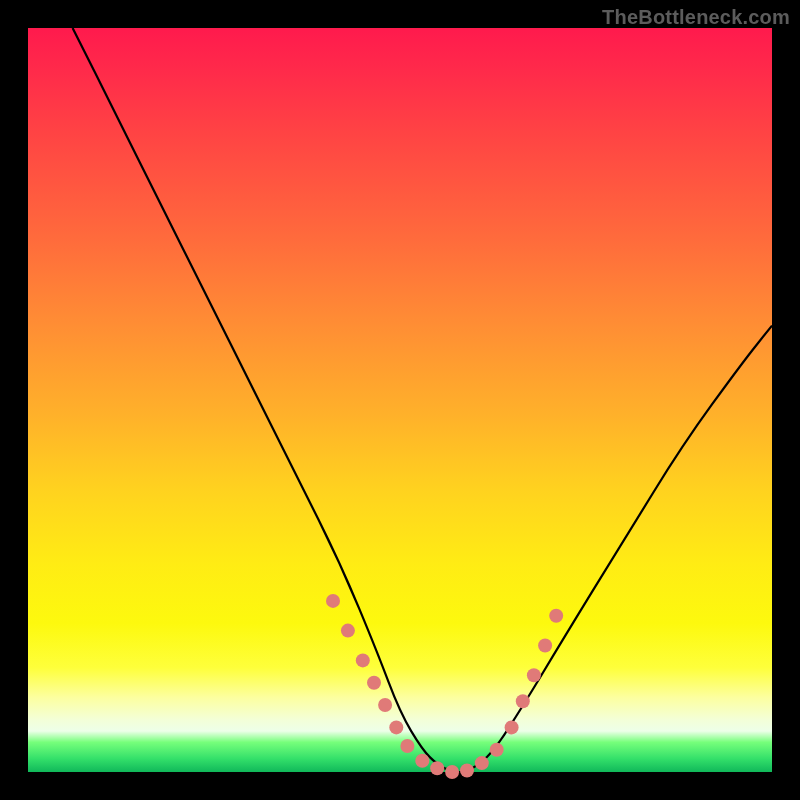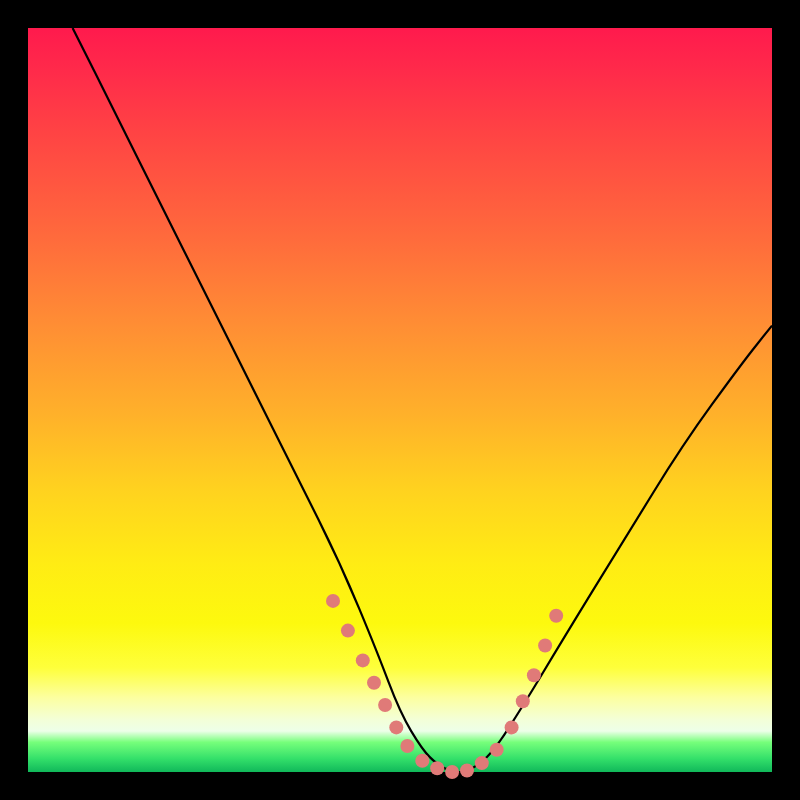--- a/index.html
+++ b/index.html
@@ -91,14 +91,15 @@
         <circle cx="453.8" cy="735.1" r="7" fill="#e07a78"></circle>
         <circle cx="468.7" cy="721.7" r="7" fill="#e07a78"></circle>
         <circle cx="483.6" cy="699.4" r="7" fill="#e07a78"></circle>
         <circle cx="494.8" cy="673.3" r="7" fill="#e07a78"></circle>
         <circle cx="505.9" cy="647.3" r="7" fill="#e07a78"></circle>
         <circle cx="517.1" cy="617.5" r="7" fill="#e07a78"></circle>
         <circle cx="528.2" cy="587.8" r="7" fill="#e07a78"></circle>
       </g>
   </svg>
 
+  <div class="watermark">TheBottleneck.com</div>
 
 </div>
 
 </body></html>

